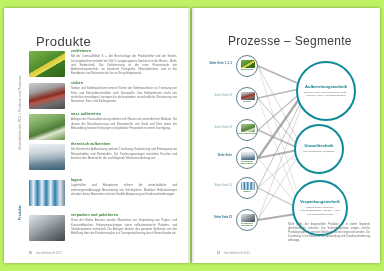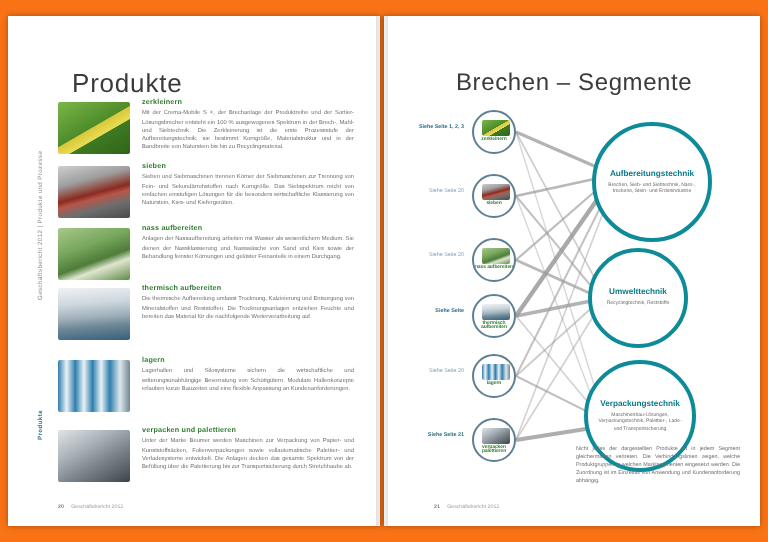--- a/index.html
+++ b/index.html
@@ -1,17 +1,17 @@
 <!DOCTYPE html>
 <html><head>
 <meta charset="utf-8">
 <style>
   html,body{margin:0;padding:0;background:#b9b9b9;}
   body{width:384px;height:271px;overflow:hidden;font-family:"Liberation Sans",sans-serif;}
-  .spread{position:relative;width:384px;height:271px;background:#f97316;}
+  .spread{position:relative;width:384px;height:271px;background:#bef264;}
   .page{position:absolute;top:8px;height:255px;background:#ffffff;box-shadow:0 0 3px rgba(0,0,0,.35);}
   .page-left{left:4px;width:186px;}
   .page-right{left:192px;width:188px;}
   .gutter{position:absolute;left:188px;top:8px;width:6px;height:255px;
     background:linear-gradient(to right,rgba(0,0,0,.12),rgba(0,0,0,.03) 45%,rgba(0,0,0,.10));}
 
   
   .vrail{position:absolute;left:5px;top:14px;width:12px;height:205px;}
   .vrail span{display:block;transform:rotate(-90deg);transform-origin:left top;
     position:absolute;left:9px;white-space:nowrap;font-size:3.1px;color:#8a8a8a;letter-spacing:.2px;}
@@ -125,21 +125,21 @@
     </div>
 
     <div class="foot-l">
       <span class="pgnum">20</span>
       <span>Geschäftsbericht 2012</span>
     </div>
   </div>
 
   <div class="page page-right">
 
-    <h1 class="title2">Brechen – Segmente</h1>
+    <h1 class="title2">Prozesse – Segmente</h1>
 
     <div class="diagram">
 
       <svg class="links" viewBox="0 0 188 196">
         <g stroke="#9a9a9a" fill="none">
           <path d="M66 18 L112 38" stroke-width="1.6" stroke-opacity=".75"></path>
           <path d="M66 18 L108 96" stroke-width=".8" stroke-opacity=".5"></path>
           <path d="M66 18 L108 154" stroke-width=".7" stroke-opacity=".4"></path>
           <path d="M66 50 L112 40" stroke-width="1.3" stroke-opacity=".7"></path>
           <path d="M66 50 L106 98" stroke-width="1.0" stroke-opacity=".6"></path>

